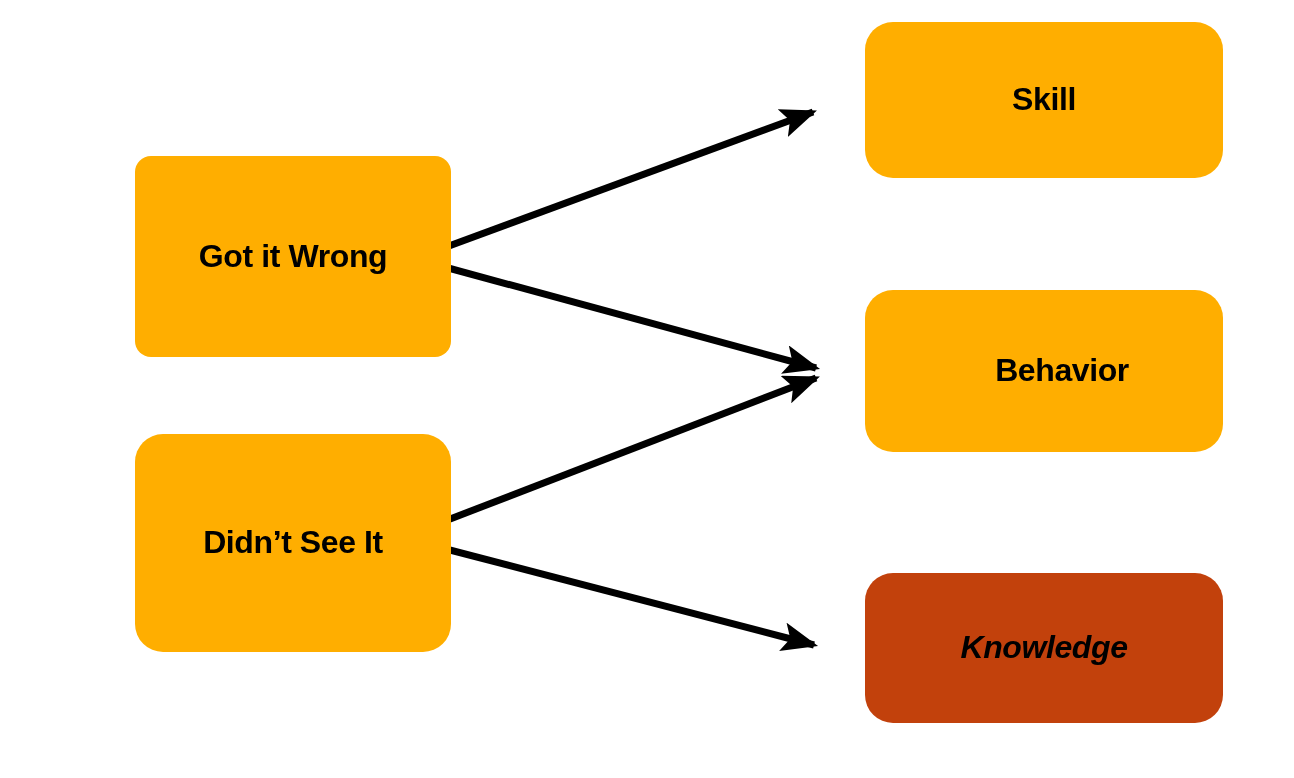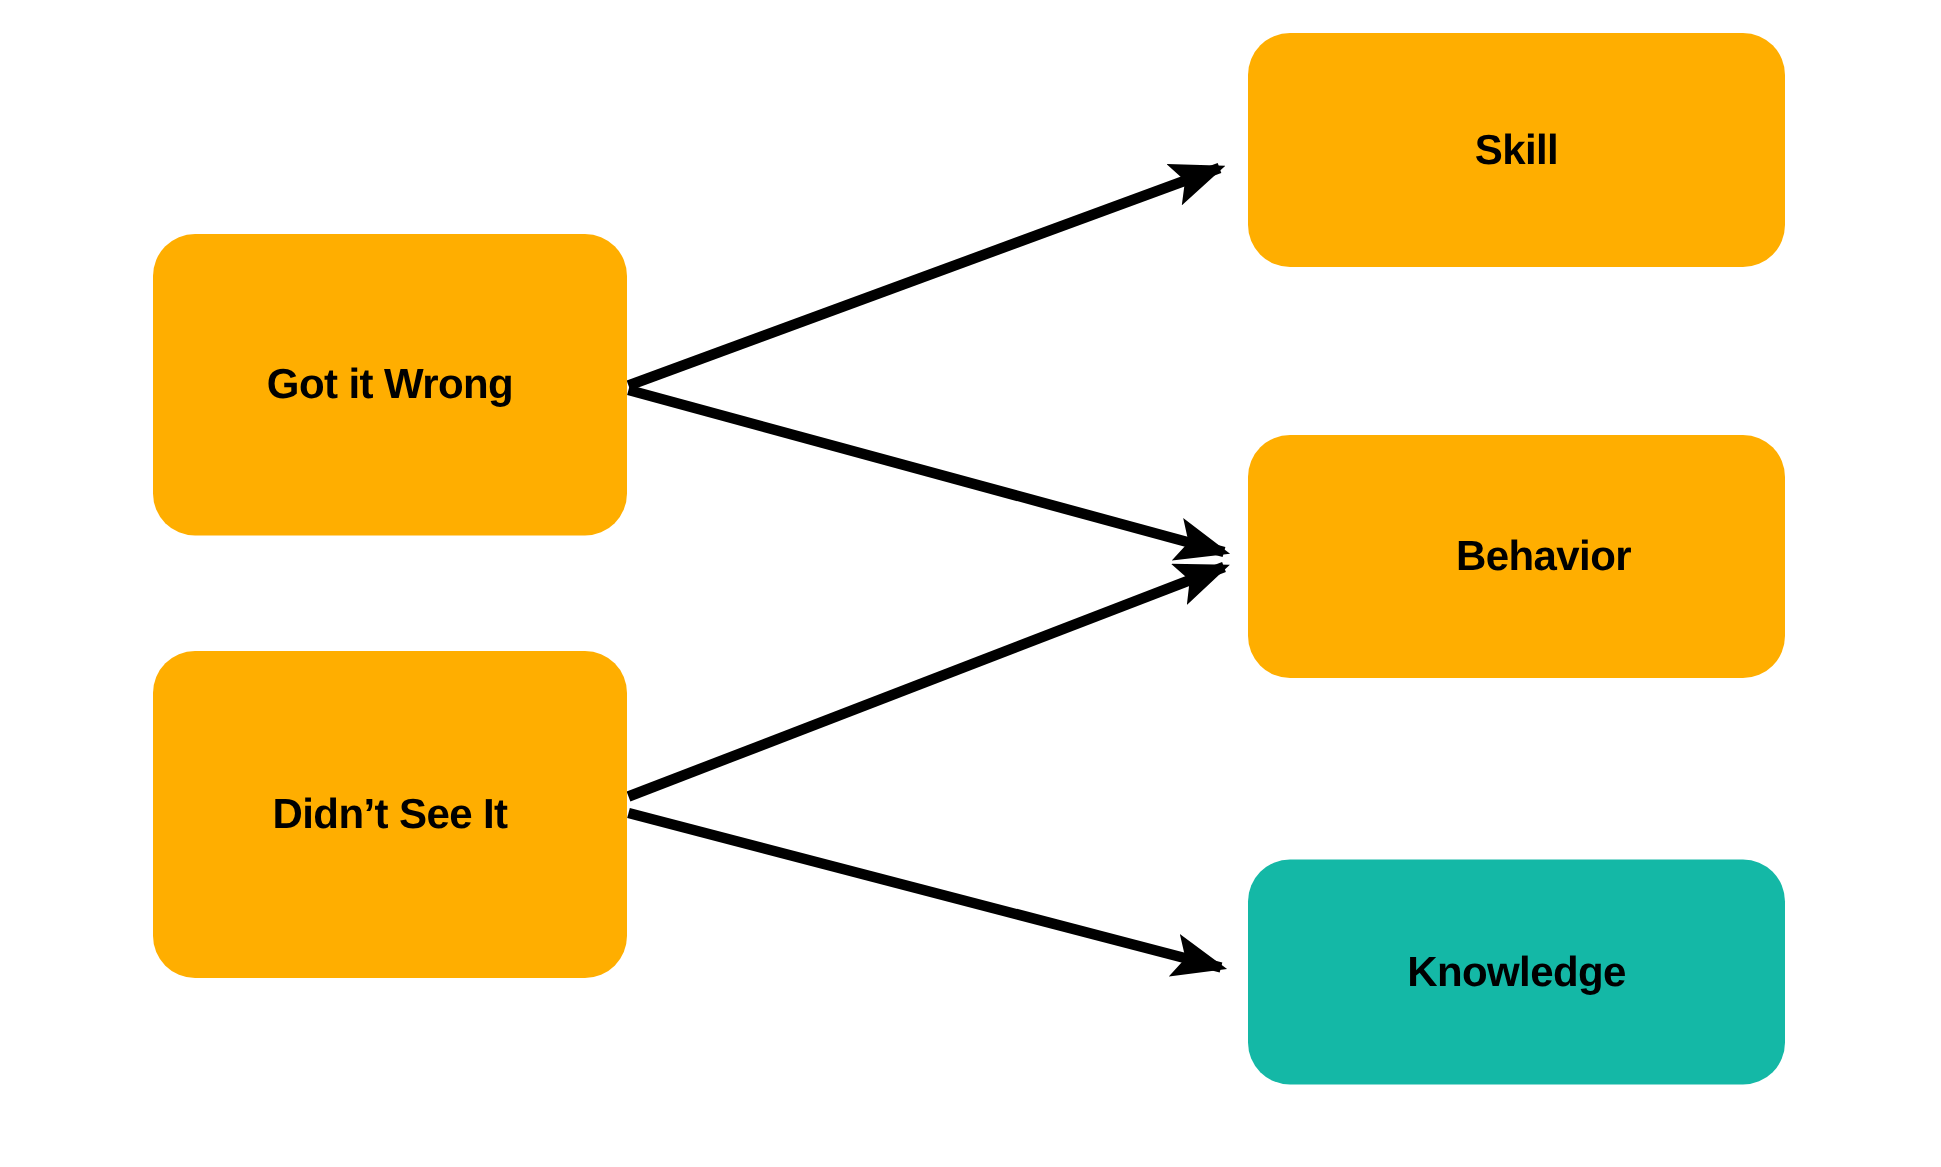--- a/index.html
+++ b/index.html
@@ -28,25 +28,26 @@
   }
   .node {
     position: absolute;
     box-sizing: border-box;
     display: flex;
     align-items: center;
     justify-content: center;
     border-radius: 28px;
     color: #000000;
     font-weight: bold;
-    font-size: 28px;
+    font-size: 32px;
     letter-spacing: -0.4px;
     line-height: 1.1;
     text-align: center;
     user-select: none;
+    margin-left: 33px;
   }
   .node-label {
     display: block;
   }
 
   
   #node-got-it-wrong {
     left: 102px;
     top: 156px;
     width: 316px;
@@ -94,33 +95,33 @@
 
     <line x1="419" y1="257" x2="813" y2="112" stroke="#000000" stroke-width="7" marker-end="url(#arrowhead)"></line>
 
     <line x1="419" y1="260" x2="816" y2="368" stroke="#000000" stroke-width="7" marker-end="url(#arrowhead)"></line>
 
     <line x1="419" y1="531" x2="816" y2="378" stroke="#000000" stroke-width="7" marker-end="url(#arrowhead)"></line>
 
     <line x1="419" y1="542" x2="814" y2="645" stroke="#000000" stroke-width="7" marker-end="url(#arrowhead)"></line>
   </svg>
 
-  <div class="node" id="node-got-it-wrong" style="background:#FFAE00;">
+  <div class="node" id="node-got-it-wrong" style="background:#FFAE00;border-radius:16px;">
     <span class="node-label">Got it Wrong</span>
   </div>
 
   <div class="node" id="node-didnt-see-it" style="background:#FFAE00;">
     <span class="node-label">Didn’t See It</span>
   </div>
 
   <div class="node" id="node-skill" style="background:#FFAE00;">
     <span class="node-label">Skill</span>
   </div>
 
   <div class="node" id="node-behavior" style="background:#FFAE00;">
     <span class="node-label">Behavior</span>
   </div>
 
-  <div class="node" id="node-knowledge" style="background:#14b8a6;">
+  <div class="node" id="node-knowledge" style="background:#c2410c;font-style:italic;">
     <span class="node-label">Knowledge</span>
   </div>
 
 </div>
 
 </body></html>

